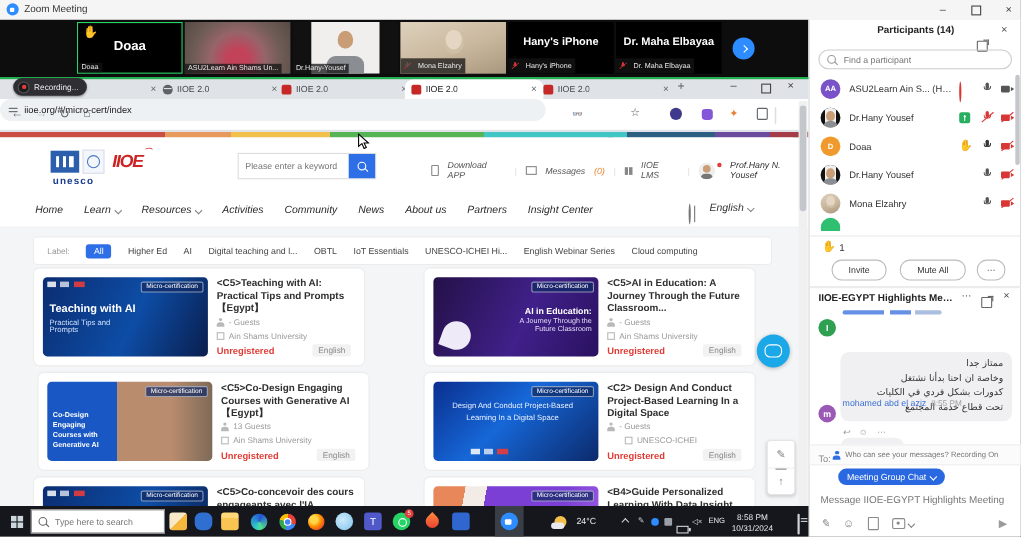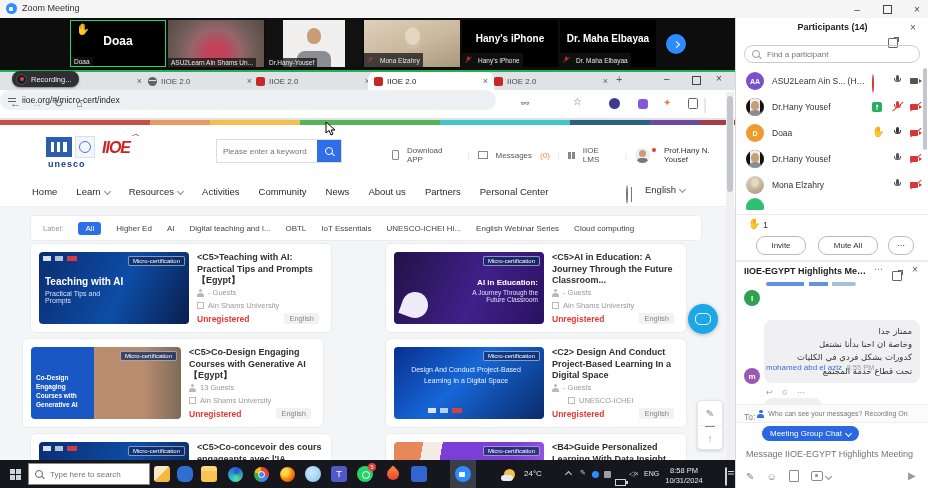--- a/index.html
+++ b/index.html
@@ -1,19 +1,19 @@
 <!DOCTYPE html>
 <html><head>
 <meta charset="utf-8">
 <style>
   html,body{margin:0;padding:0;background:#222;}
   #root{position:relative;width:928px;height:488px;background:#fff;overflow:hidden;
         font-family:"Liberation Sans",sans-serif;-webkit-font-smoothing:antialiased;}
   .a{position:absolute;}
-  .f{display:flex;align-items:center;}
+  .f{display:flex;align-items:center;font-style:italic;}
   .ell{white-space:nowrap;overflow:hidden;text-overflow:ellipsis;}
   input{border:none;outline:none;background:transparent;font-family:inherit;}
 
   
   .titlebar{left:0;top:0;width:928px;height:18px;background:#f5f5f5;border-bottom:1px solid #e3e3e3;}
   .titlebar .appico{left:6px;top:3px;width:11px;height:11px;border-radius:50%;background:#2d8cff;}
   .titlebar .appico::after{content:'';position:absolute;left:2.5px;top:3.5px;width:4px;height:4px;background:#fff;border-radius:1px;}
   .titlebar .ttl{left:22px;top:3px;font-size:9px;color:#333;}
   .wbtn{top:0;width:24px;height:18px;display:flex;align-items:center;justify-content:center;font-size:10px;color:#444;}
   .maxbox{width:7px;height:7px;border:1px solid #444;}
@@ -373,21 +373,21 @@
           </span>
         <span class="it">
             <span>Resources</span>
             <span class="chev" style="color:#888;"></span>
           </span>
         <span class="it">Activities</span>
         <span class="it">Community</span>
         <span class="it">News</span>
         <span class="it">About us</span>
         <span class="it">Partners</span>
-        <span class="it">Personal Center</span>
+        <span class="it">Insight Center</span>
       </div>
       <span class="a globe" style="left:626px;top:61px;"></span>
       <span class="a f" style="left:645px;top:59px;font-size:9.5px;color:#333;gap:4px;">
         <span>English</span>
           <span class="chev" style="color:#888;"></span>
       </span>
 
       
       <div class="a content">
 
@@ -441,21 +441,21 @@
               </div>
             <div class="cmeta" style="top:57px;">
                 <span class="i-bldg"></span>
                 <span>Ain Shams University</span>
               </div>
             <div class="cstat">Unregistered</div>
             <div class="ctag">English</div>
           </div>
         </div>
 
-        <div class="a card" style="left:22px;top:131px;">
+        <div class="a card" style="left:34px;top:131px;">
           <div class="thumb" style="background:linear-gradient(90deg,#1857c4 0 42%,#b98c6e 42% 75%,#7e6a58 100%);">
             <span class="badge">Micro-certification</span>
             <div style="position:absolute;left:5px;top:26px;color:#fff;font-weight:bold;font-size:6.5px;width:56px;line-height:1.4;">Co-Design Engaging Courses with Generative AI</div>
           </div>
           <div class="cbody">
             <div class="ctitle">&lt;C5&gt;Co-Design Engaging Courses with Generative AI 【Egypt】</div>
             <div class="cmeta" style="top:44px;">
                 <span class="i-person"></span>
                 <span>13 Guests</span>
               </div>

